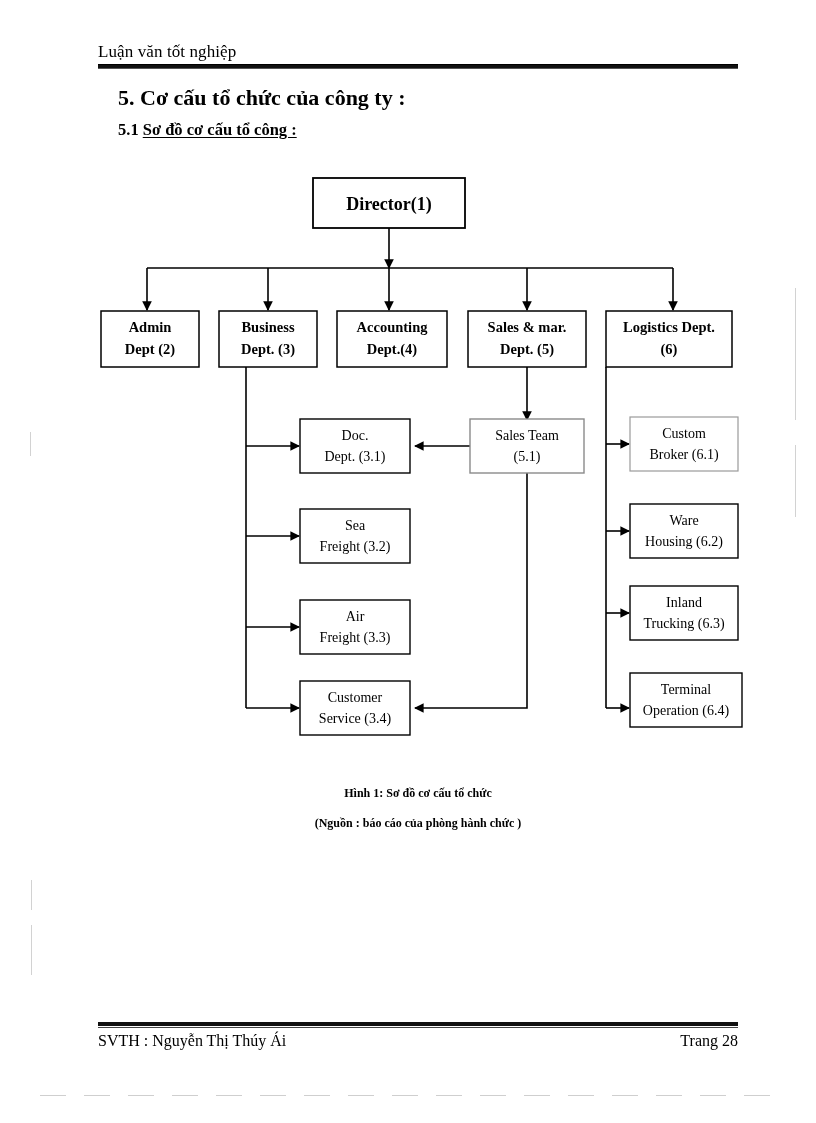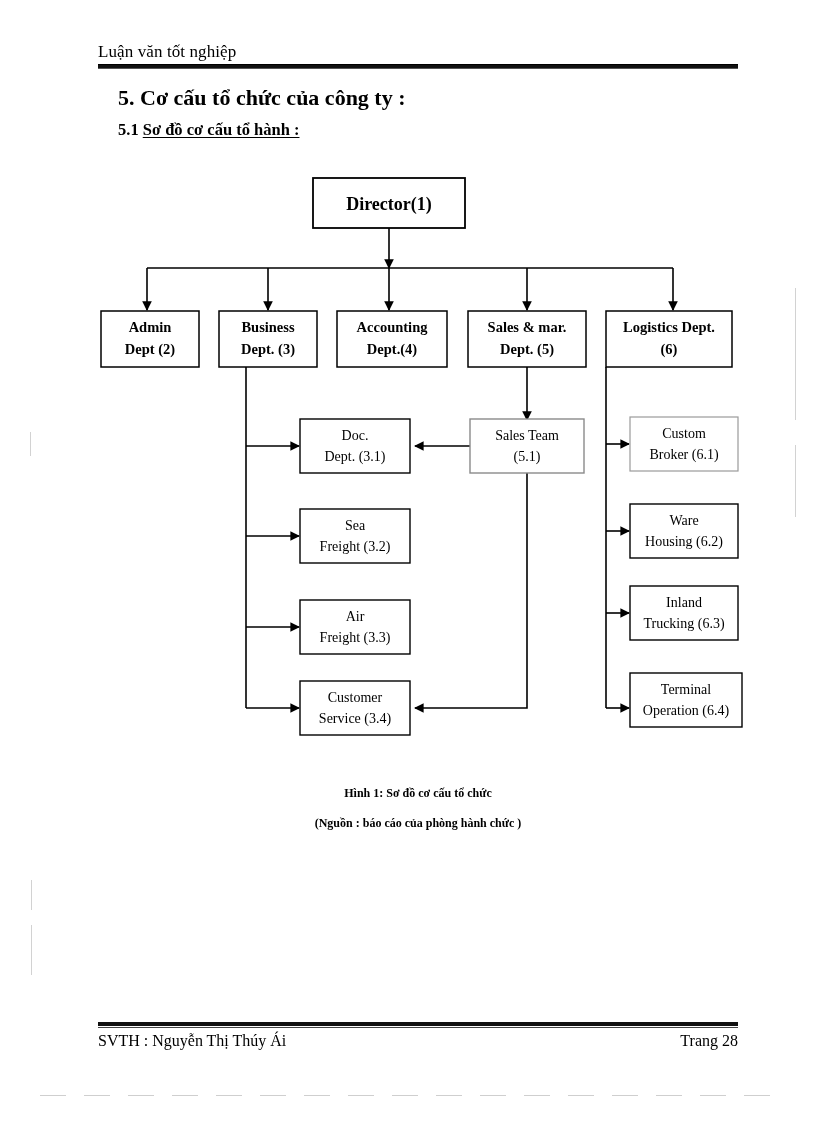--- a/index.html
+++ b/index.html
@@ -164,21 +164,21 @@
   <div class="header">
     <span class="header-left">Luận văn tốt nghiệp</span>
   </div>
   <div class="header-rule"></div>
 
   <div class="h-num">
     <span class="idx">5.</span><span>Cơ cấu tổ chức của công ty :</span>
   </div>
 
   <div class="h-sub">
-    <span>5.1</span><span>&nbsp;</span><span class="ul">Sơ đồ cơ cấu tổ hành :</span>
+    <span>5.1</span><span>&nbsp;</span><span class="ul">Sơ đồ cơ cấu tổ công :</span>
   </div>
 
   <div class="chart">
     <svg width="816" height="1123" viewBox="0 0 816 1123" xmlns="http://www.w3.org/2000/svg">
       <defs>
         <marker id="arr" viewBox="0 0 10 10" refX="9" refY="5" markerWidth="6" markerHeight="6" orient="auto-start-reverse">
           <path d="M 0 0 L 10 5 L 0 10 z" fill="#000"></path>
         </marker>
       </defs>
 

